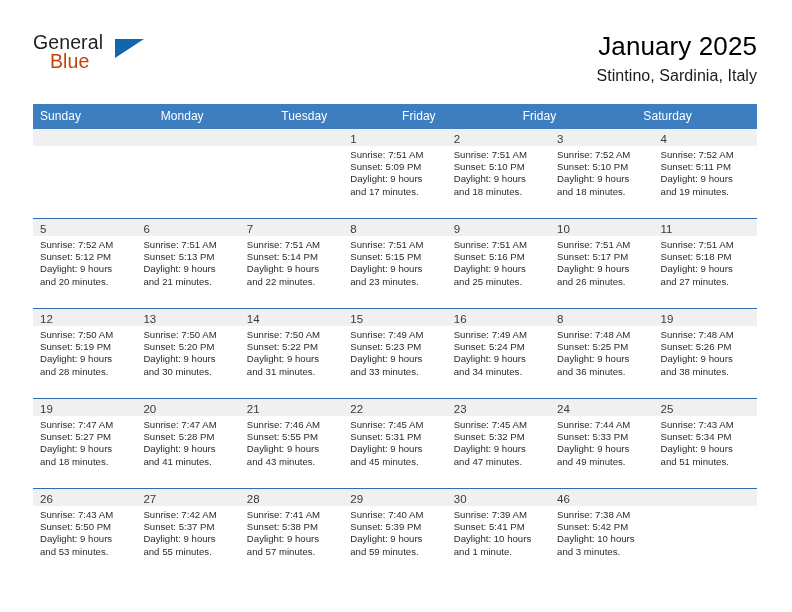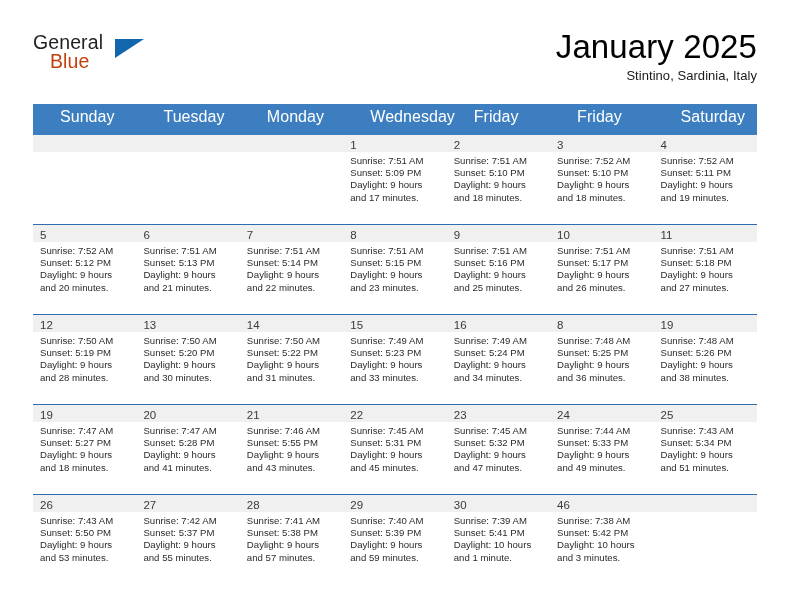--- a/index.html
+++ b/index.html
@@ -31,42 +31,41 @@
   }
   .brand-tri {
     position: absolute; left: 82px; top: 9px;
     width: 0; height: 0;
     border-left: 29px solid #1266ab;
     border-bottom: 19px solid transparent;
   }
 
   .titles { text-align: right; padding-top: 1px; }
   .cal-title {
-    font-size: 33px; color: #000; font-weight: normal;
+    font-size: 26px; color: #000; font-weight: normal;
     line-height: 31px; letter-spacing: .1px;
   }
   .cal-sub {
-    font-size: 13px; color: #1a1a1a; line-height: 20px;
+    font-size: 16px; color: #1a1a1a; line-height: 20px;
     margin-top: 4px; letter-spacing: .05px;
   }
 
   
   .cal {
     position: absolute;
     left: 33px; top: 104px;
     width: 724px;
   }
   .dow-row { display: flex; background: #3c7ebf; }
   .dow {
     flex: 1 1 0; min-width: 0;
-    color: #ffffff; font-size: 16px;
-    padding: 5px 0 11px 7px;
+    color: #ffffff; font-size: 12px;
+    padding: 5px 0 5px 7px;
     line-height: 15px;
     letter-spacing: .05px;
-    margin-left: 20px;
   }
 
   .week {
     display: flex;
     border-top: 1.6px solid #2e6daf;
     background: #ffffff;
   }
   .week.first { border-top: none; }
   .cell {
     flex: 1 1 0; min-width: 0;
@@ -109,23 +108,22 @@
     <div class="titles">
       <div class="cal-title">January 2025</div>
       <div class="cal-sub">Stintino, Sardinia, Italy</div>
     </div>
 
   </div>
 
   <div class="cal">
     <div class="dow-row">
         <div class="dow">Sunday</div>
+        <div class="dow">Monday</div>
         <div class="dow">Tuesday</div>
-        <div class="dow">Monday</div>
-        <div class="dow">Wednesday</div>
         <div class="dow">Friday</div>
         <div class="dow">Friday</div>
         <div class="dow">Saturday</div>
       </div>
     <div class="weeks">
         <div class="week first">
           <div class="cell empty">
             <div class="datestrip"><span class="daynum"></span></div>
           </div>
           <div class="cell empty">

